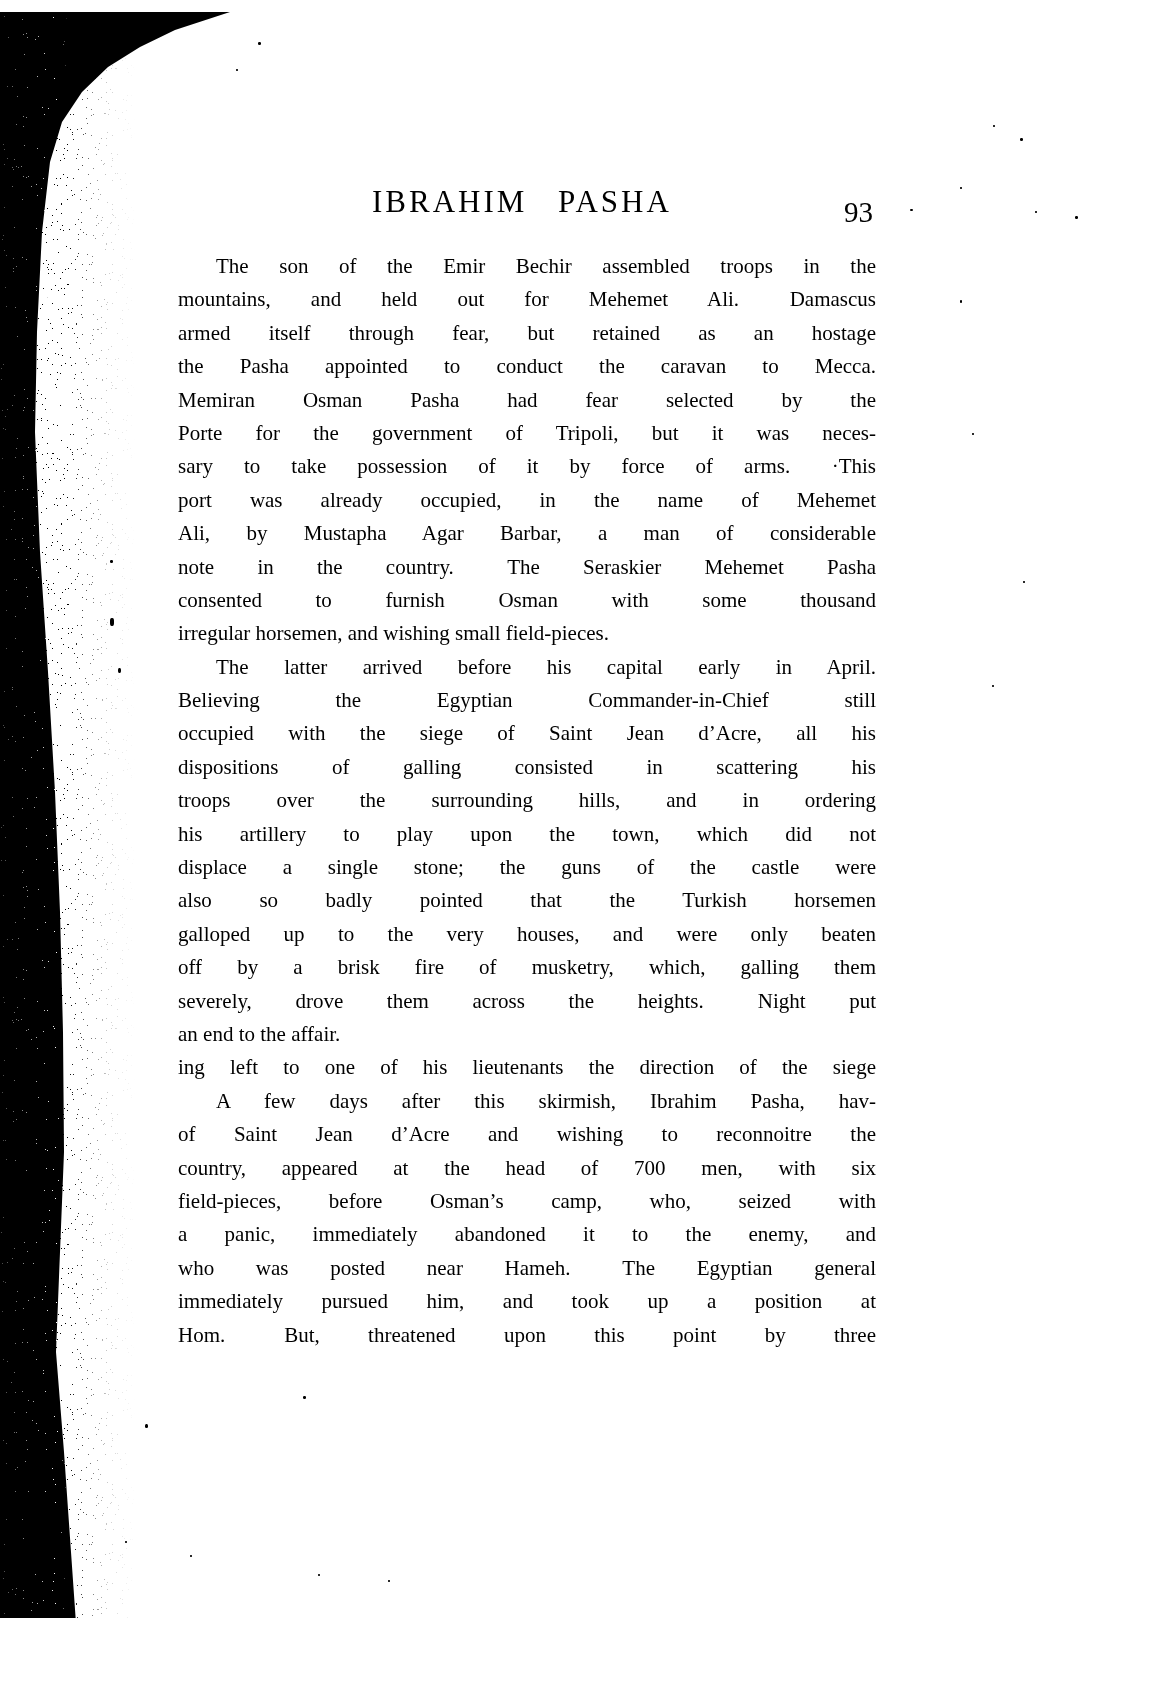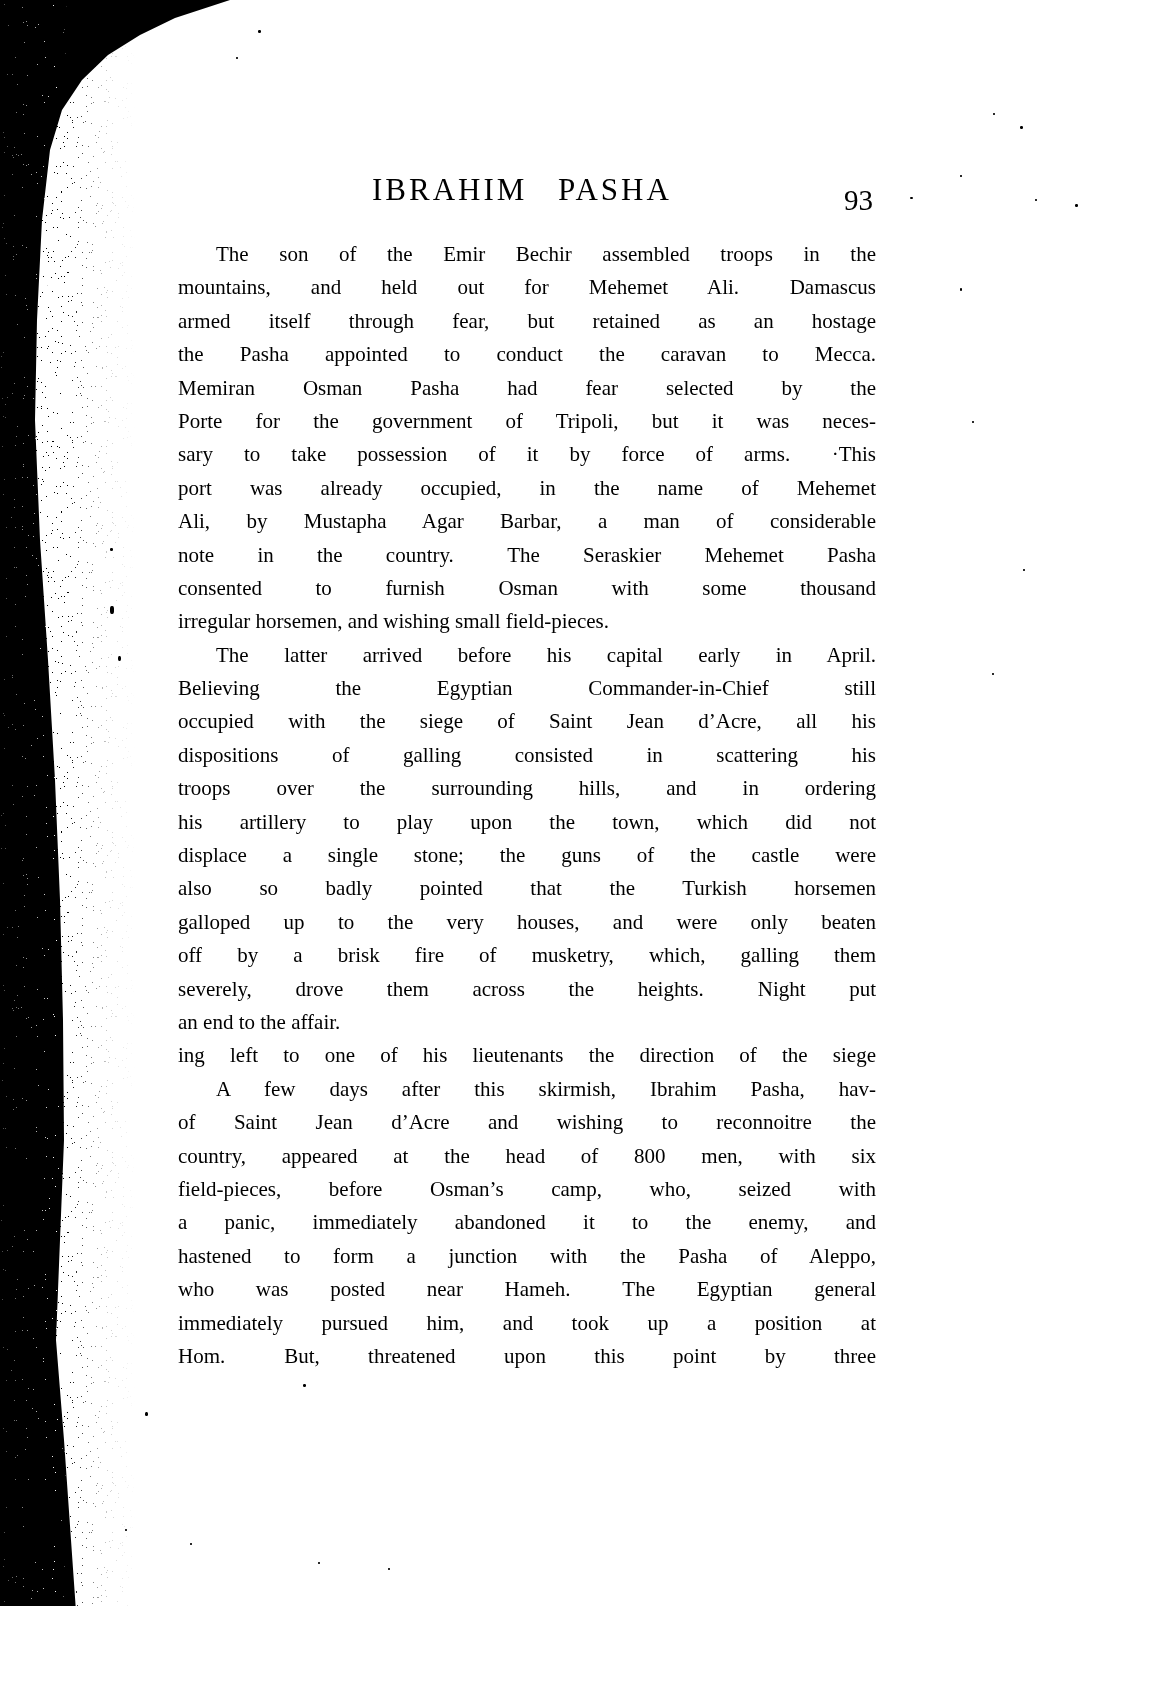--- a/index.html
+++ b/index.html
@@ -7,20 +7,21 @@
     padding: 0;
     background: #ffffff;
   }
   .page {
     position: relative;
     width: 1172px;
     height: 1606px;
     background: #ffffff;
     overflow: hidden;
     color: #000;
+    margin-top: 12px;
   }
   .gutter {
     position: absolute;
     left: 0;
     top: 0;
   }
   .running-title {
     position: absolute;
     left: 372px;
     top: 172px;
@@ -131,24 +132,23 @@
       <div class="line">his artillery to play upon the town, which did not</div>
       <div class="line">displace a single stone; the guns of the castle were</div>
       <div class="line">also so badly pointed that the Turkish horsemen</div>
       <div class="line">galloped up to the very houses, and were only beaten</div>
       <div class="line">off by a brisk fire of musketry, which, galling them</div>
       <div class="line">severely, drove them across the heights.  Night put</div>
       <div class="line flush-last">an end to the affair.</div>
       <div class="line">ing left to one of his lieutenants the direction of the siege</div>
       <div class="line indent">A few days after this skirmish, Ibrahim Pasha, hav-</div>
       <div class="line">of Saint Jean d’Acre and wishing to reconnoitre the</div>
-      <div class="line">country, appeared at the head of 800 men, with six</div>
+      <div class="line">country, appeared at the head of 700 men, with six</div>
       <div class="line">field-pieces, before Osman’s camp, who, seized with</div>
       <div class="line">a panic, immediately abandoned it to the enemy, and</div>
-      <div class="line">hastened to form a junction with the Pasha of Aleppo,</div>
       <div class="line">who was posted near Hameh.  The Egyptian general</div>
       <div class="line">immediately pursued him, and took up a position at</div>
       <div class="line">Hom.  But, threatened upon this point by three</div>
     </div>
 
   <div class="specks" id="specks">
       <div class="speck" style="left: 258px; top: 30px; width: 3px; height: 3px;"></div>
       <div class="speck" style="left: 236px; top: 57px; width: 2px; height: 2px;"></div>
       <div class="speck" style="left: 993px; top: 113px; width: 2px; height: 2px;"></div>
       <div class="speck" style="left: 1020px; top: 126px; width: 3px; height: 3px;"></div>

